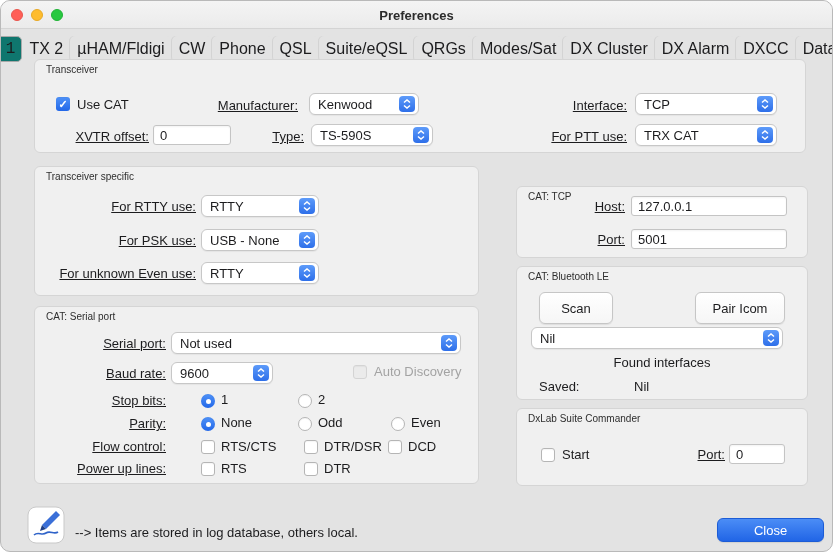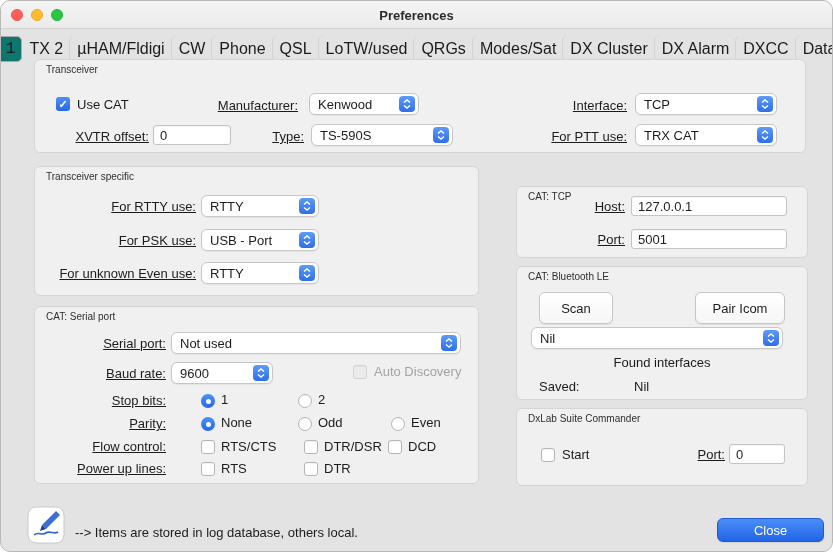--- a/index.html
+++ b/index.html
@@ -87,21 +87,21 @@
   </div>
 
   <div class="tabs">
     <span class="tab">General</span>
     <span class="tab selected">TX 1</span>
     <span class="tab">TX 2</span>
     <span class="tab">µHAM/Fldigi</span>
     <span class="tab">CW</span>
     <span class="tab">Phone</span>
     <span class="tab">QSL</span>
-    <span class="tab">LoTW/used</span>
+    <span class="tab">Suite/eQSL</span>
     <span class="tab">QRGs</span>
     <span class="tab">Modes/Sat</span>
     <span class="tab">DX Cluster</span>
     <span class="tab">DX Alarm</span>
     <span class="tab">DXCC</span>
     <span class="tab">Databases</span>
     <span class="tab">UDP</span>
   </div>
 
   <div class="group" style="left:33px;top:58px;width:772px;height:94px"></div>
@@ -140,21 +140,21 @@
           <path d="M1 3.6 L4 0.9 L7 3.6" stroke="#fff" stroke-width="1.4" fill="none"></path>
           <path d="M1 6.4 L4 9.1 L7 6.4" stroke="#fff" stroke-width="1.4" fill="none"></path>
         </svg>
       </span>
   </div>
 
   <div class="lbl r" style="left:56px;top:128px;width:92px">XVTR offset:</div>
   <input class="tf" style="left: 152px; top: 124px; width: 78px;" value="0">
 
   <div class="lbl r" style="left:251px;top:128px;width:52px">Type:</div>
-  <div class="popup" style="left:310px;top:123px;width:142px">
+  <div class="popup" style="left:310px;top:123px;width:122px">
     <span class="ptxt">TS-590S</span>
     <span class="stepper">
         <svg width="8" height="10" viewBox="0 0 8 10">
           <path d="M1 3.6 L4 0.9 L7 3.6" stroke="#fff" stroke-width="1.4" fill="none"></path>
           <path d="M1 6.4 L4 9.1 L7 6.4" stroke="#fff" stroke-width="1.4" fill="none"></path>
         </svg>
       </span>
   </div>
 
   <div class="lbl r" style="left:538px;top:128px;width:88px">For PTT use:</div>
@@ -174,21 +174,21 @@
     <span class="stepper">
         <svg width="8" height="10" viewBox="0 0 8 10">
           <path d="M1 3.6 L4 0.9 L7 3.6" stroke="#fff" stroke-width="1.4" fill="none"></path>
           <path d="M1 6.4 L4 9.1 L7 6.4" stroke="#fff" stroke-width="1.4" fill="none"></path>
         </svg>
       </span>
   </div>
 
   <div class="lbl r" style="left:93px;top:232px;width:102px">For PSK use:</div>
   <div class="popup" style="left:200px;top:228px;width:118px">
-    <span class="ptxt">USB - Port</span>
+    <span class="ptxt">USB - None</span>
     <span class="stepper">
         <svg width="8" height="10" viewBox="0 0 8 10">
           <path d="M1 3.6 L4 0.9 L7 3.6" stroke="#fff" stroke-width="1.4" fill="none"></path>
           <path d="M1 6.4 L4 9.1 L7 6.4" stroke="#fff" stroke-width="1.4" fill="none"></path>
         </svg>
       </span>
   </div>
 
   <div class="lbl r" style="left:45px;top:265px;width:150px">For unknown Even use:</div>
   <div class="popup" style="left:200px;top:261px;width:118px">

